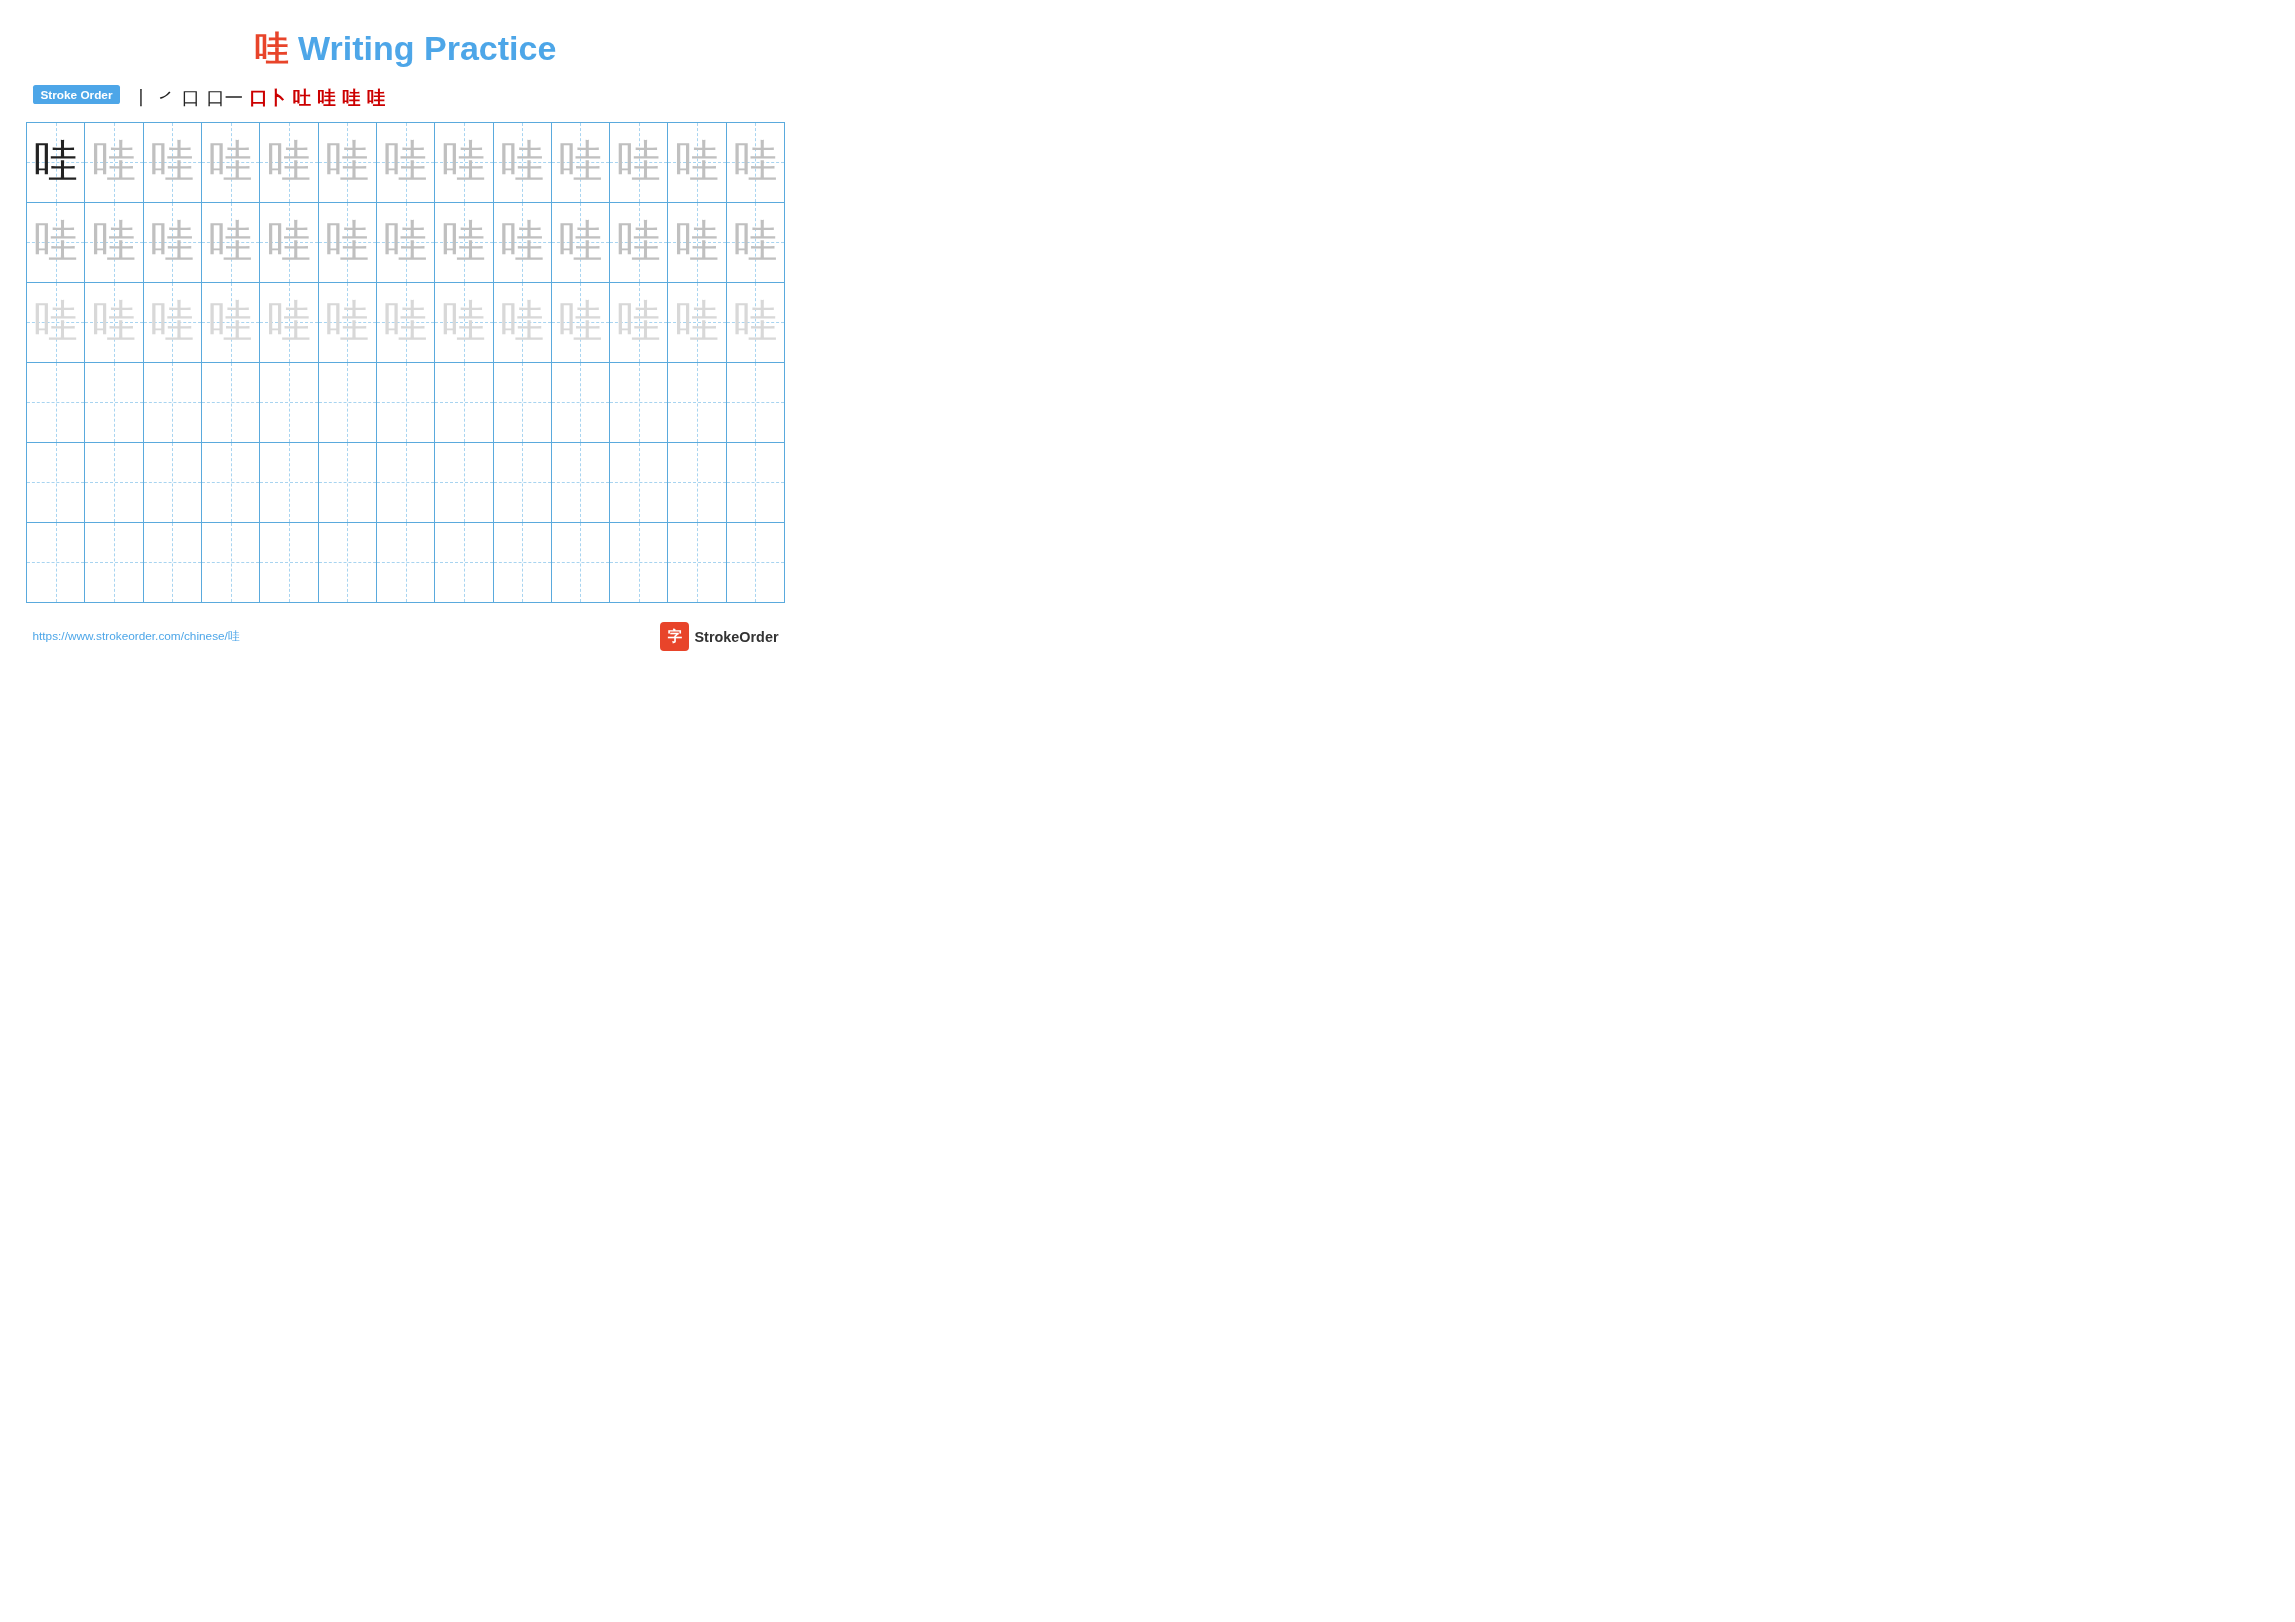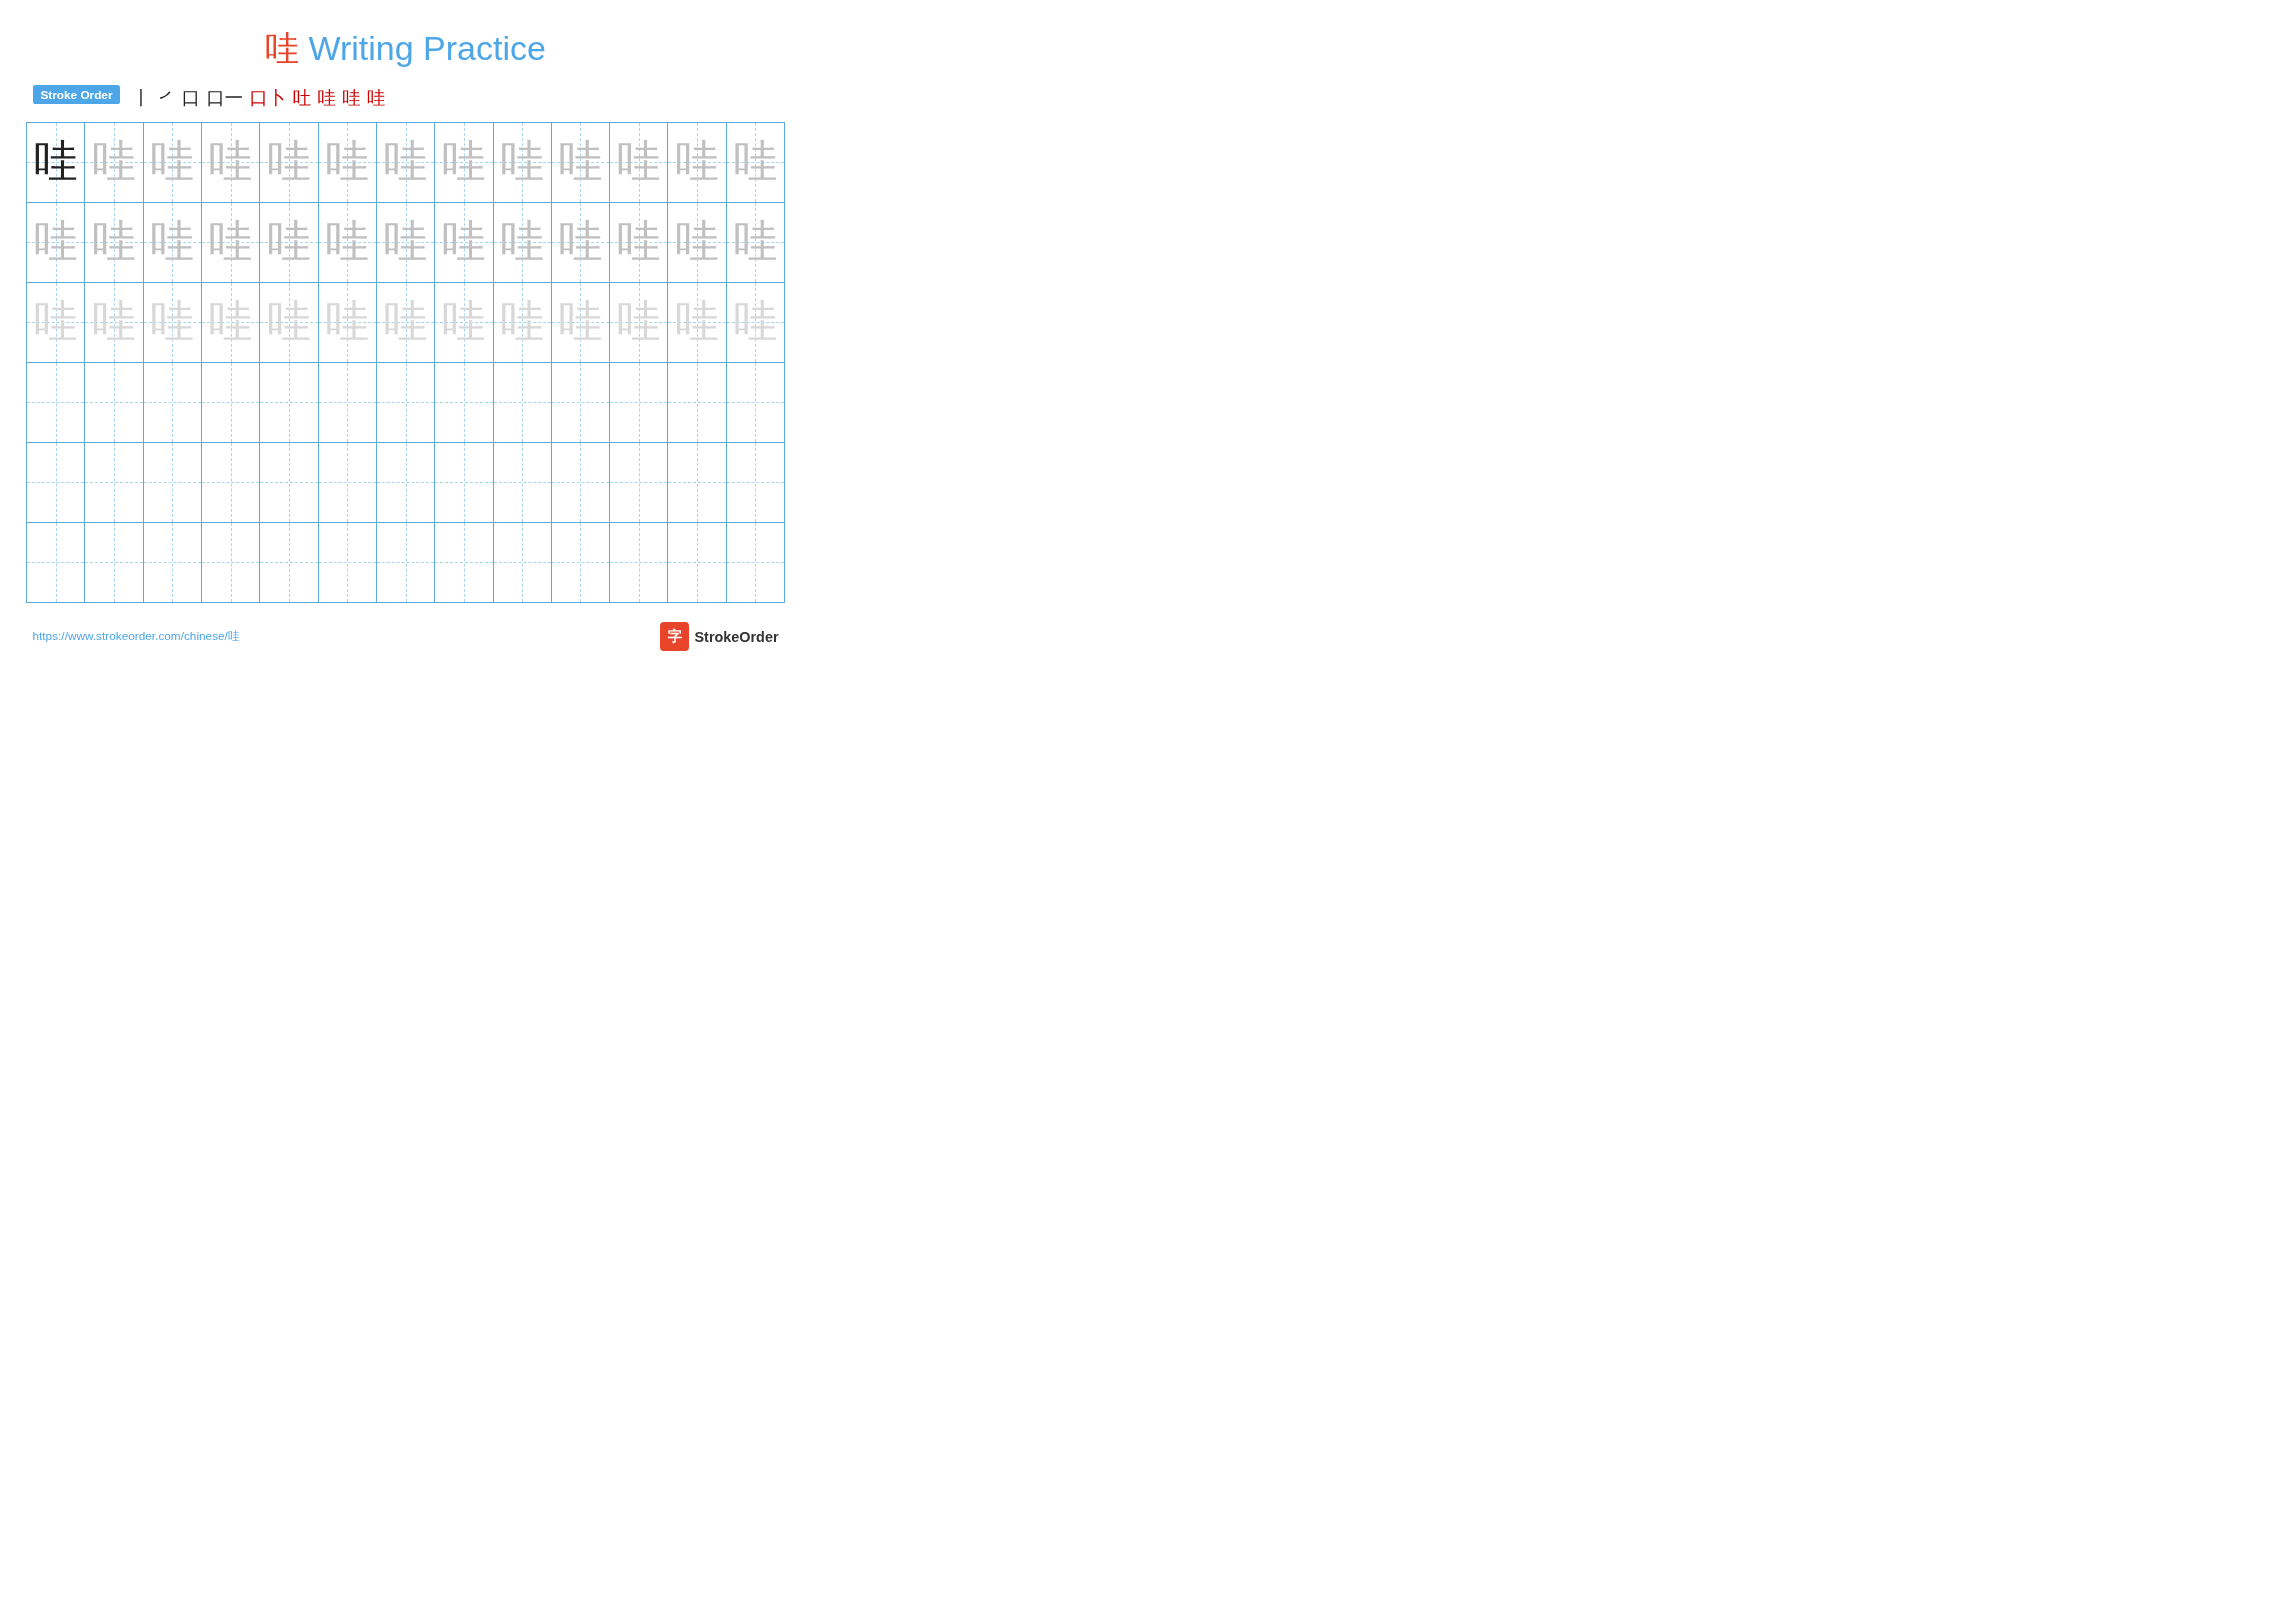--- a/index.html
+++ b/index.html
@@ -9,21 +9,21 @@
       font-family: Arial, sans-serif;
       width: 811px;
       min-height: 573px;
       padding: 19.6px 26px;
       position: relative;
     }
 
     .page-title {
       text-align: center;
       font-size: 34px;
-      font-weight: normal;
+      font-weight: bold;
       color: #4da6e8;
       margin-bottom: 13px;
       margin-top: 6.5px;
     }
 
     .stroke-order-row {
       display: flex;
       align-items: flex-start;
       gap: 11.8px;
       margin-bottom: 11.8px;
@@ -47,20 +47,21 @@
       font-size: 18.3px;
     }
 
     .stroke-step {
       color: #222;
       font-family: 'SimSun', 'STSong', serif;
     }
 
     .stroke-step.red {
       color: #cc0000;
+      font-weight: bold;
     }
 
     
     .practice-grid {
       border: 1.3px solid #5aaadd;
       width: 100%;
     }
 
     .grid-row {
       display: flex;

